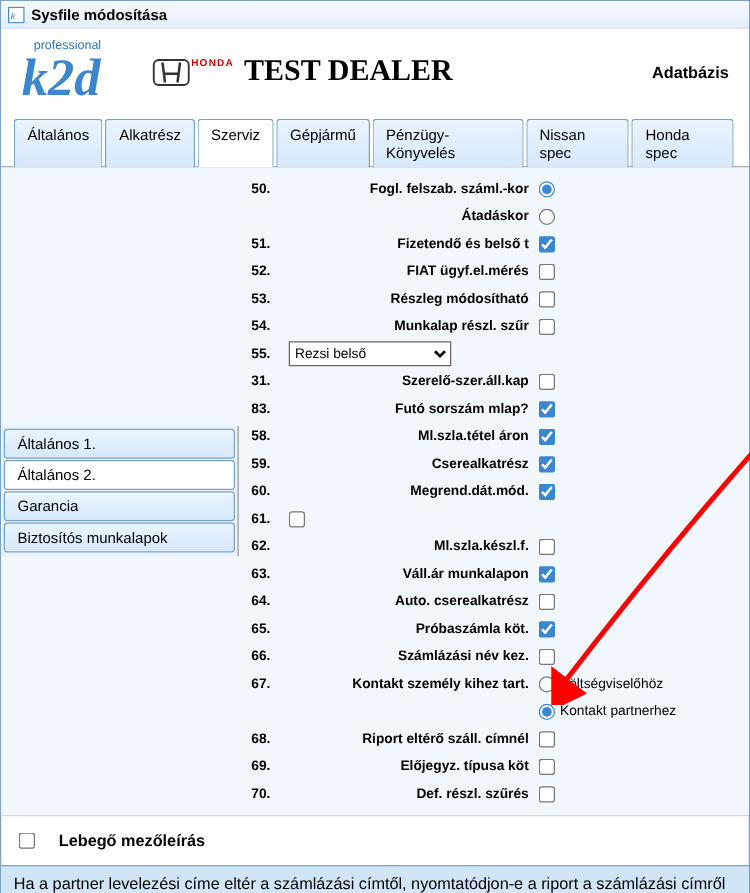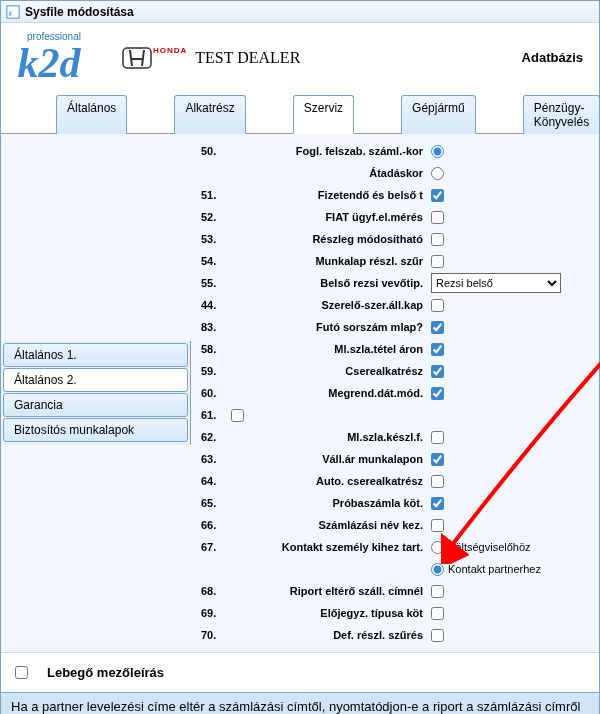--- a/index.html
+++ b/index.html
@@ -10,24 +10,24 @@
   .title-icon svg { width: 14px; height: 14px; }
   .title-text { font-size: 12px; color: #000; font-weight: bold; }
   .header-area { background: #fff; padding: 8px 16px 10px 16px; display: flex; align-items: center; gap: 40px; }
   .logo-block { display: flex; flex-direction: column; align-items: center; }
   .logo-prof { font-size: 10px; color: #2d75b9; margin-left: 10px; }
   .logo-k2d { font-family: Georgia, serif; font-size: 42px; font-style: italic; font-weight: bold; color: #3a86cf; line-height: 1; }
   .dealer-block { display: flex; align-items: center; gap: 8px; }
   .honda-logo { display: flex; flex-direction: row; align-items: flex-start; }
   .honda-h { width: 32px; height: 24px; }
   .honda-label { font-size: 8px; font-weight: bold; color: #cc0000; letter-spacing: 1px; }
-  .dealer-text { font-family: "Times New Roman", serif; font-size: 16px; font-weight: normal; }
+  .dealer-text { font-family: "Times New Roman", serif; font-size: 24px; font-weight: bold; }
   .adatbazis { margin-left: auto; font-size: 13px; font-weight: bold; }
   .main-tabs { display: flex; padding: 0 10px; border-bottom: 1px solid #999; background: #fff; }
-  .main-tab { padding: 5px 10px; border: 1px solid #7aa3c8; border-bottom: none; margin-right: 2px; background: linear-gradient(#eaf4ff, #d6e8fa); font-size: 12px; cursor: pointer; position: relative; top: 1px; border-radius: 3px 3px 0 0; margin-left: 45px; }
+  .main-tab { padding: 5px 10px; border: 1px solid #7aa3c8; border-bottom: none; margin-right: 2px; background: linear-gradient(#eaf4ff, #d6e8fa); font-size: 12px; cursor: pointer; position: relative; top: 1px; border-radius: 3px 3px 0 0; }
   .main-tab.active { background: #fff; border-bottom: 1px solid #fff; font-weight: normal; }
   .content { display: flex; background: #f2f7fd; min-height: 500px; align-items: center; }
   .side-tabs { width: 190px; background: #eaf2fa; border-right: 1px solid #999; padding: 2px 0; }
   .side-tab { padding: 4px 10px; border: 1px solid #7aa3c8; margin: 0 2px 1px 2px; background: linear-gradient(#eaf4ff, #d6e8fa); font-size: 12px; cursor: pointer; border-radius: 3px; }
   .side-tab.active { background: #fff; }
   .form-panel { flex: 1; padding: 6px 10px; position: relative; }
   .row { display: flex; align-items: center; height: 22px; }
   .num { width: 30px; font-size: 11px; font-weight: bold; }
   .lbl { width: 200px; text-align: right; padding-right: 8px; font-size: 11px; font-weight: bold; }
   .ctrl { flex: 1; display: flex; align-items: center; gap: 4px; }
@@ -135,27 +135,26 @@
         </div>
         <div class="row">
           <span class="num">54.</span>
           <span class="lbl">Munkalap részl. szűr</span>
           <span class="ctrl">
             <input type="checkbox" style="">
           </span>
         </div>
         <div class="row">
           <span class="num">55.</span>
-          <span class="lbl">Belső rezsi vevőtip.</span>
           <span class="ctrl">
             <select><option>Rezsi belső</option></select>
           </span>
         </div>
         <div class="row">
-          <span class="num">44.</span>
+          <span class="num">31.</span>
           <span class="lbl">Szerelő-szer.áll.kap</span>
           <span class="ctrl">
             <input type="checkbox" style="">
           </span>
         </div>
         <div class="row">
           <span class="num">83.</span>
           <span class="lbl">Futó sorszám mlap?</span>
           <span class="ctrl">
             <input type="checkbox" checked="" style="">

